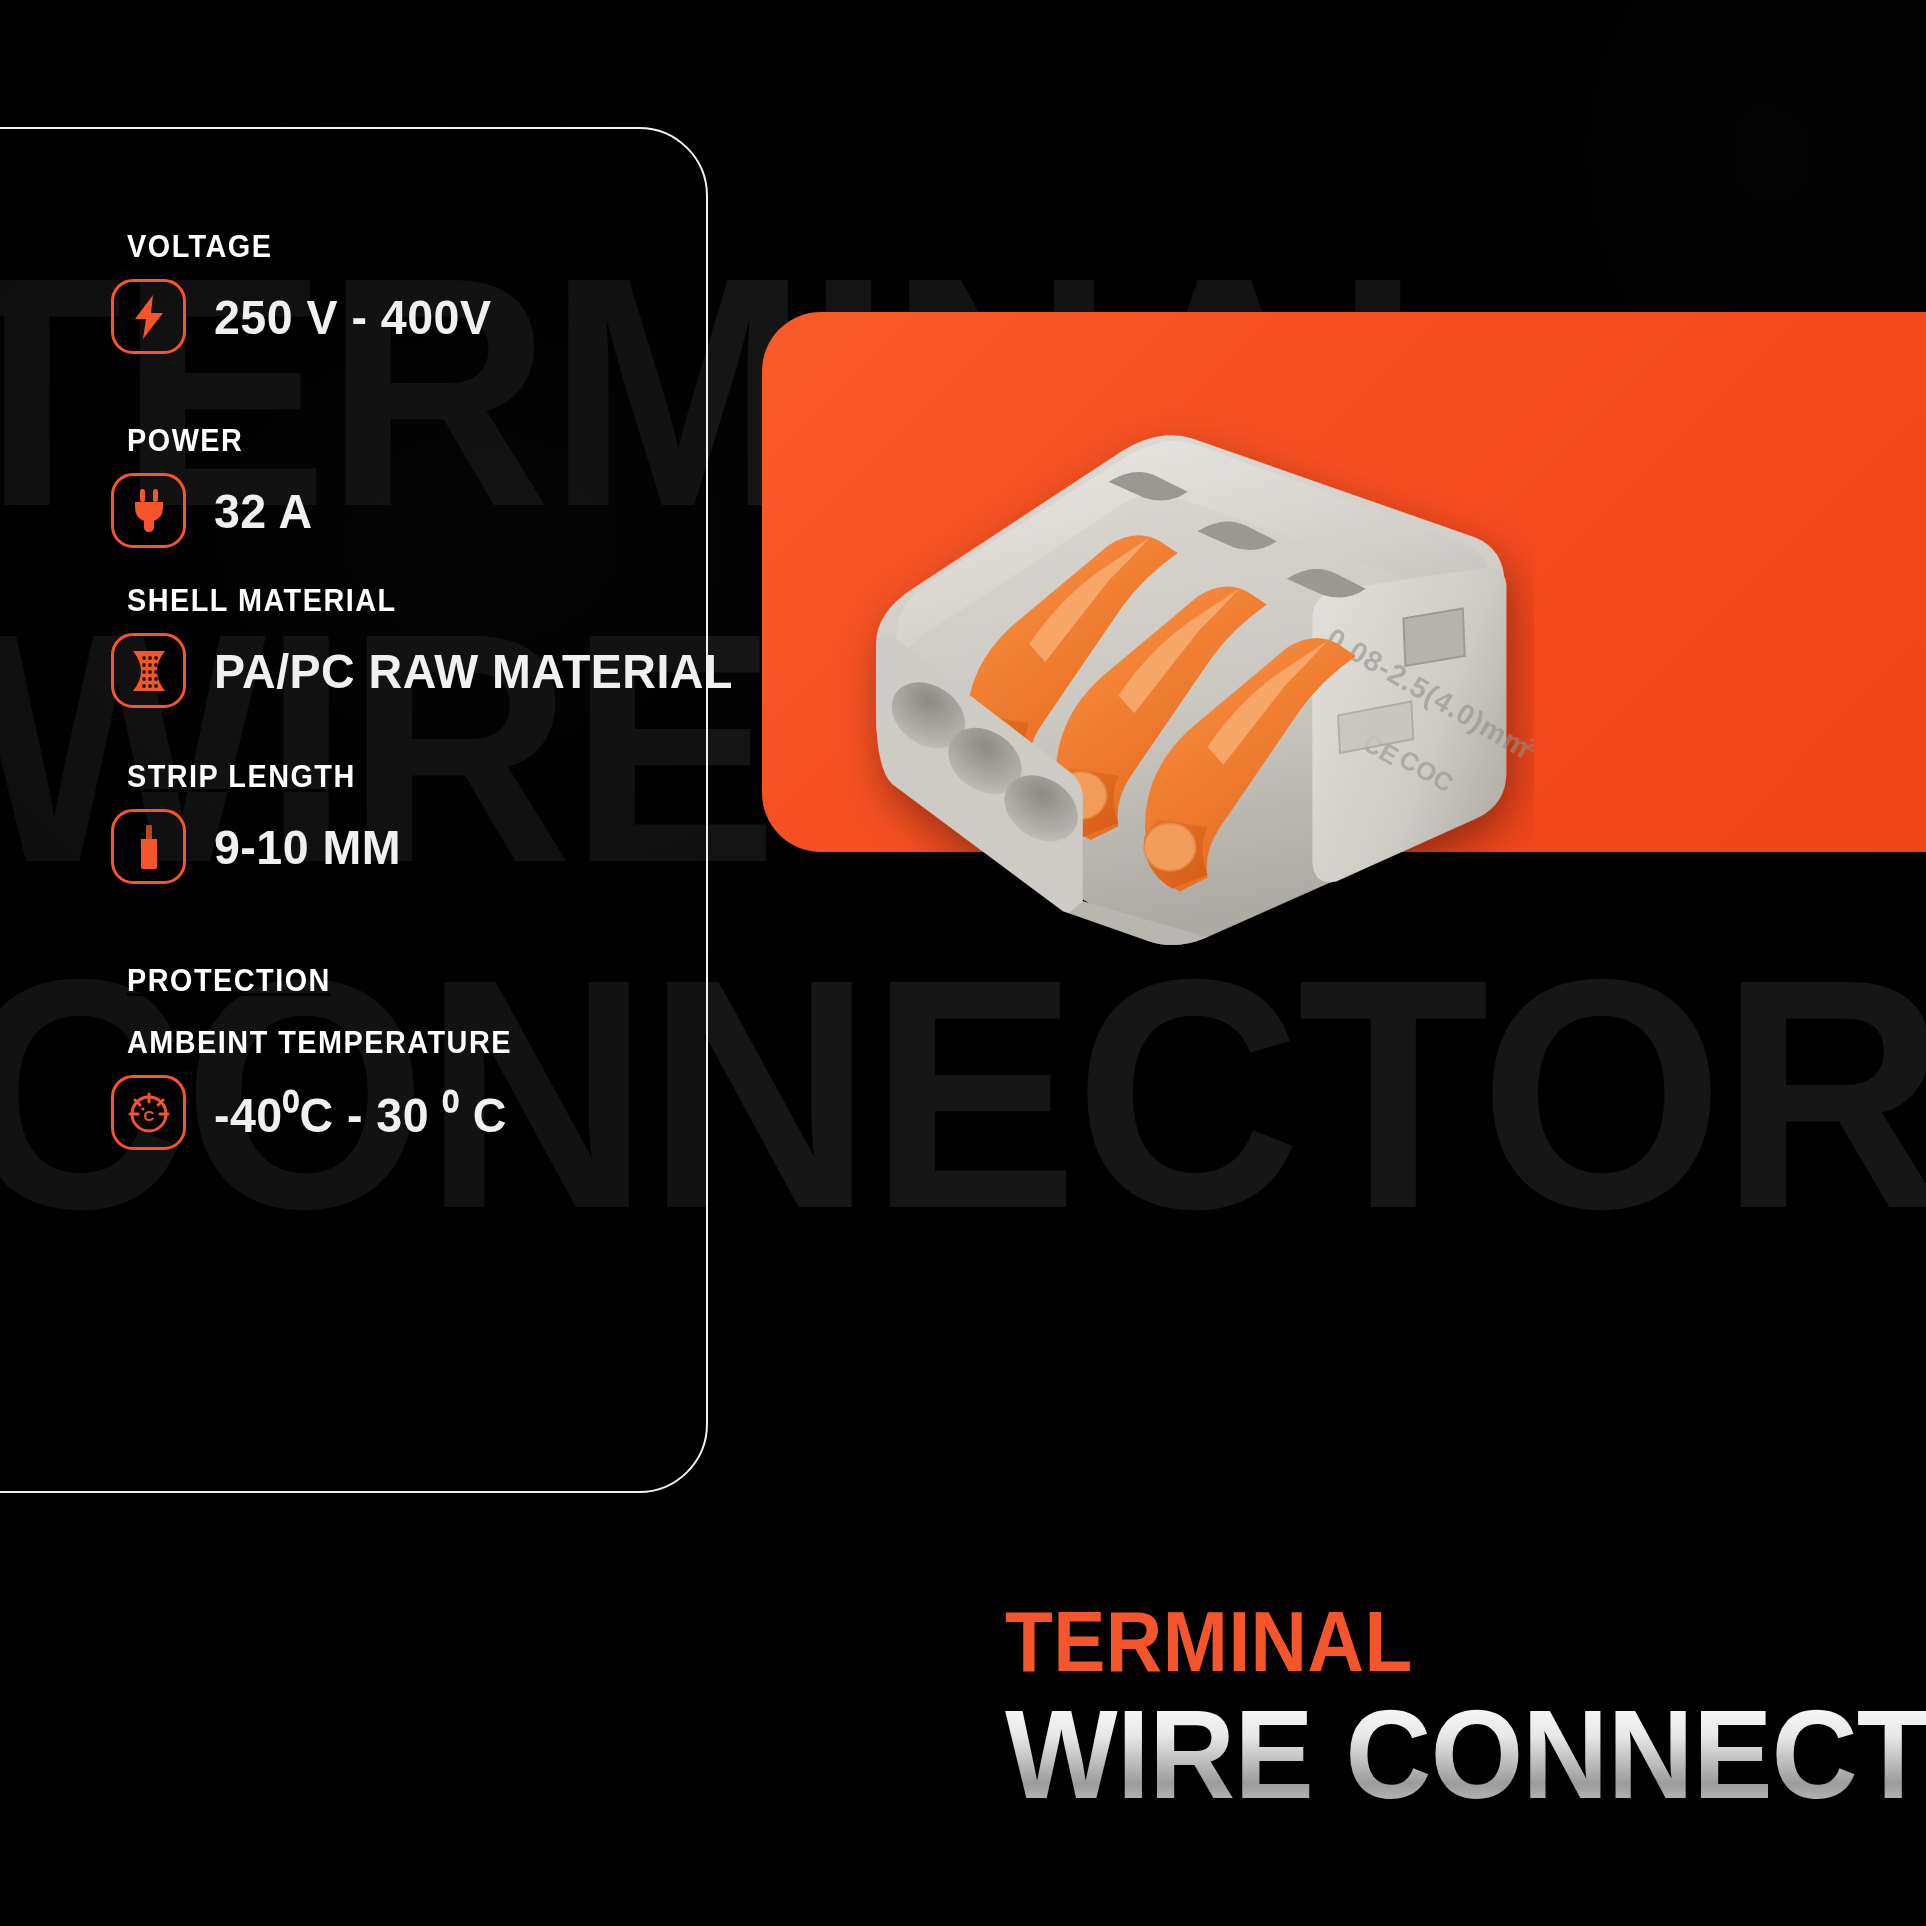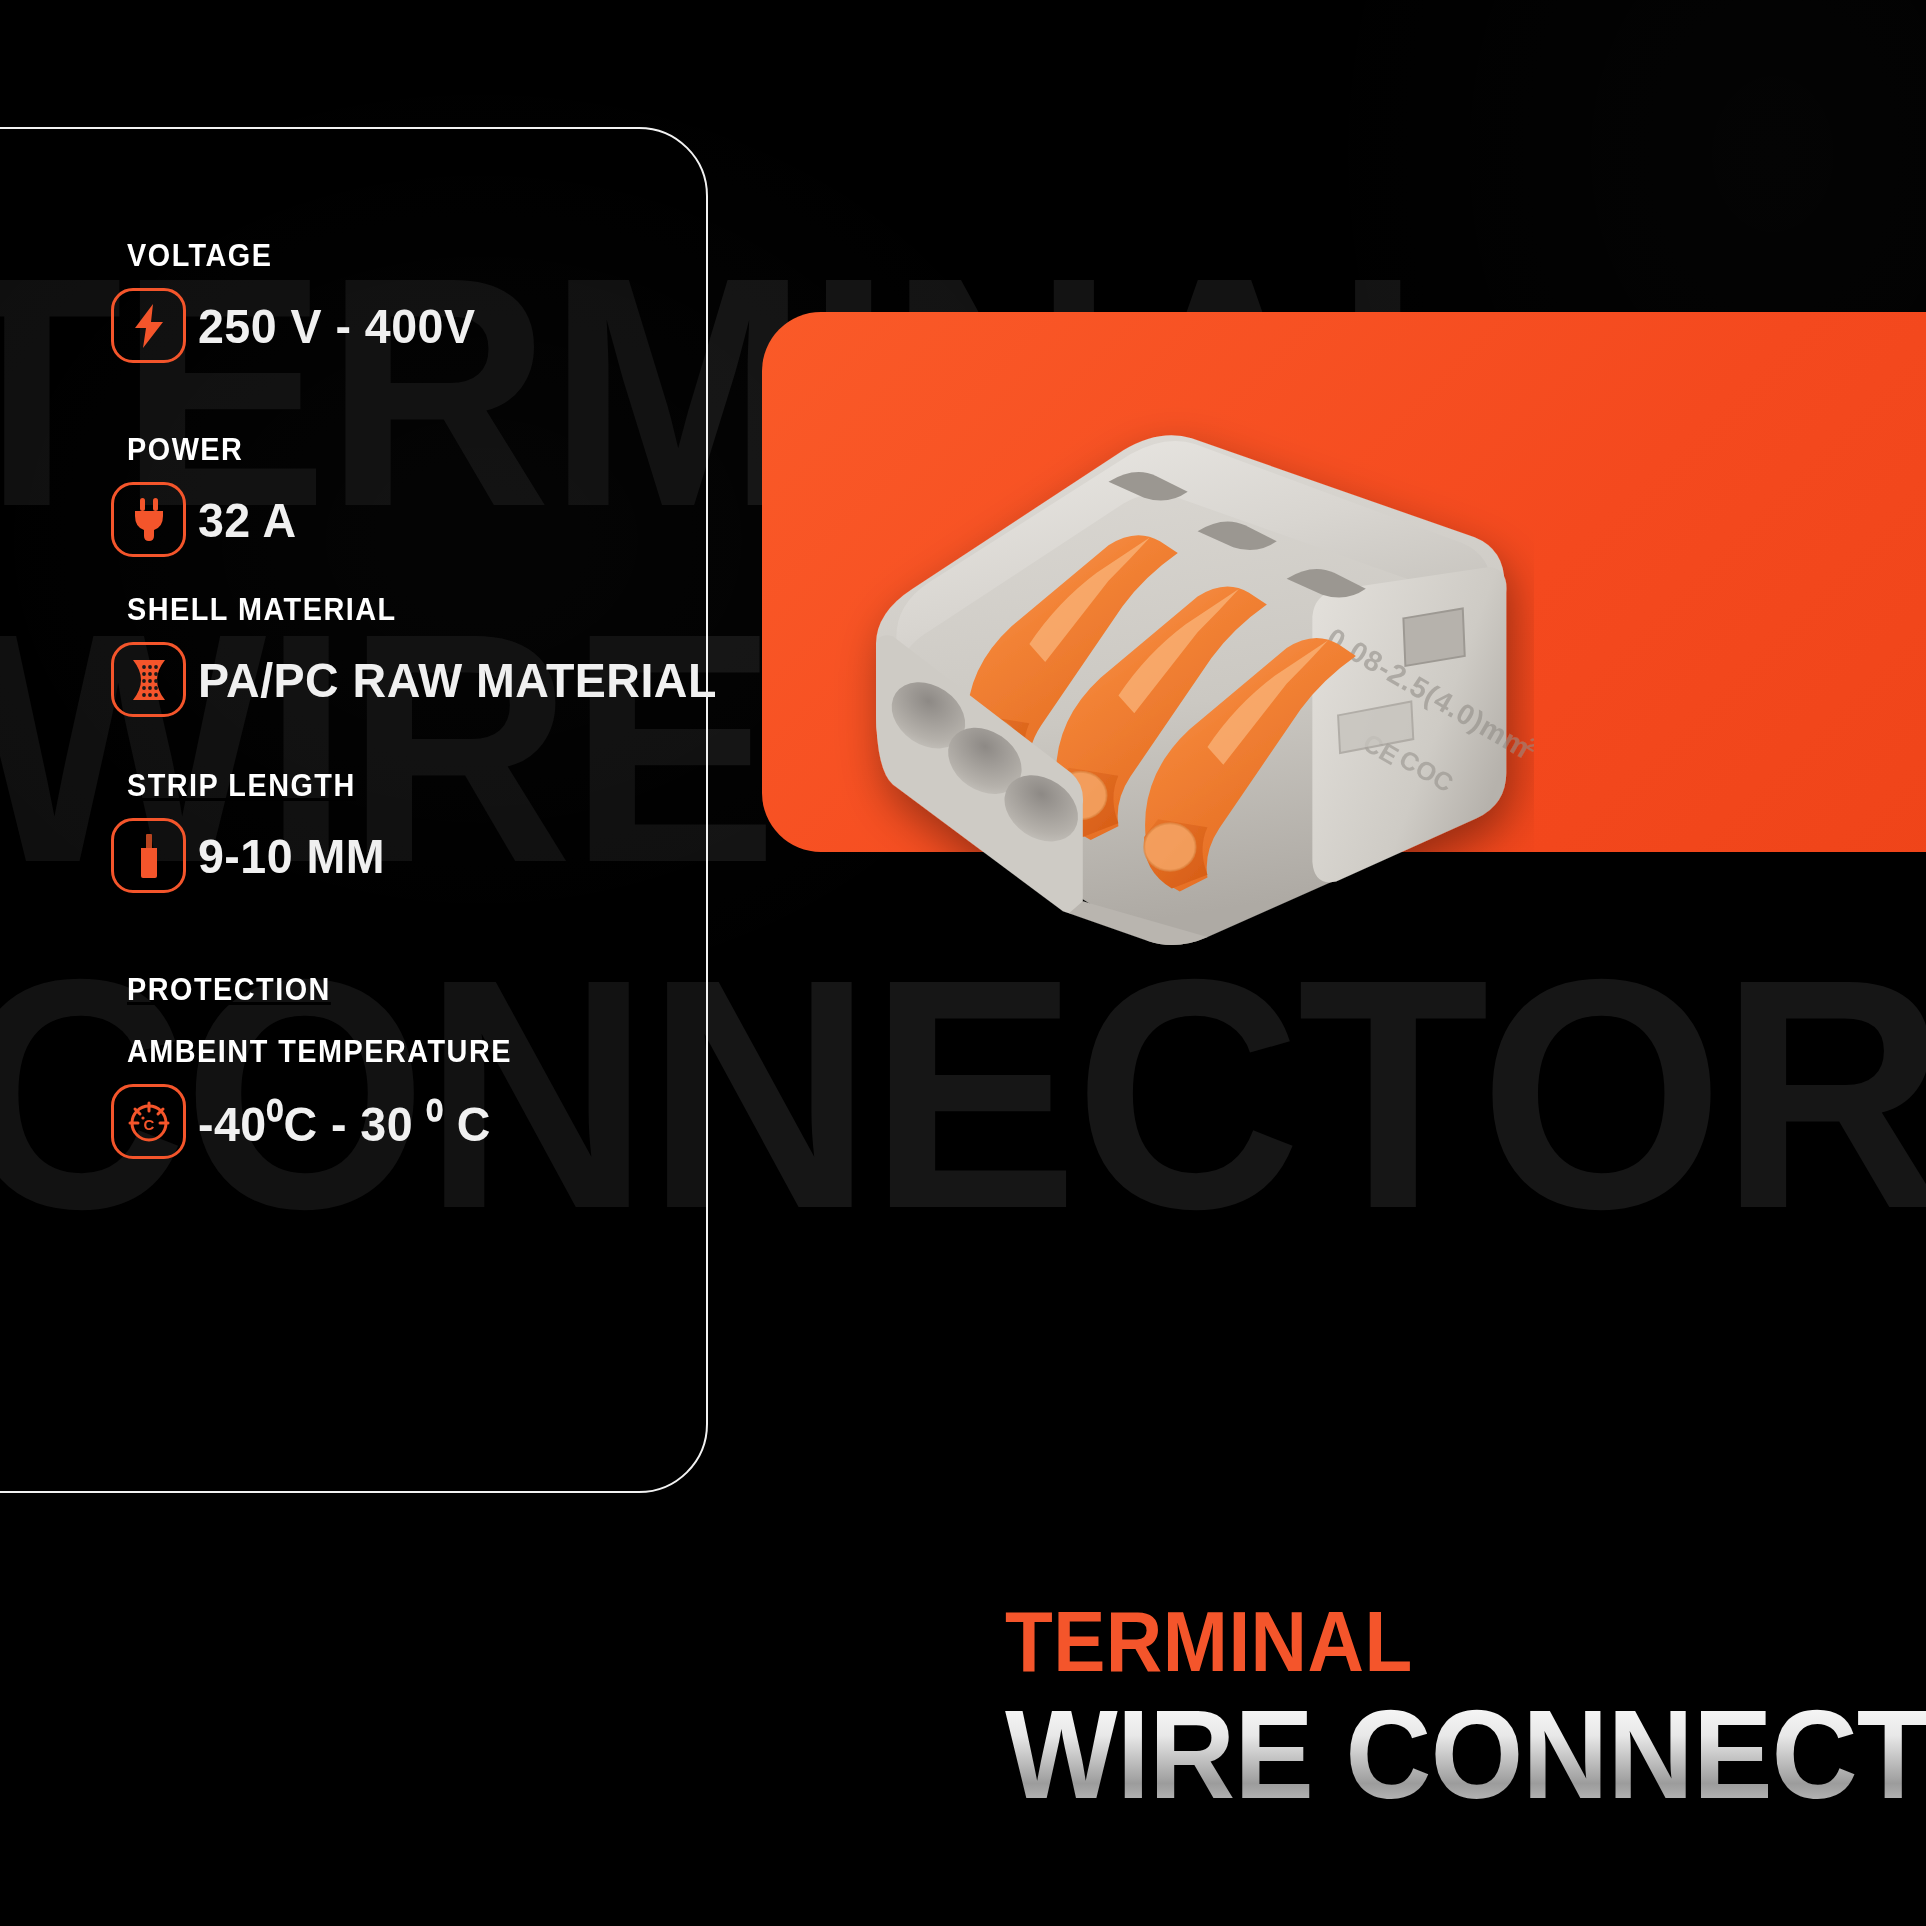--- a/index.html
+++ b/index.html
@@ -39,40 +39,40 @@
     position:absolute;
     left:-79px; top:127px;
     width:787px; height:1366px;
     border:2px solid #f2f2f2;
     border-radius:69px;
     z-index:3;
     background:rgba(0,0,0,0.18);
   }
 
   .spec-list {
-    position:absolute; left:111px; top:238px; z-index:4;
+    position:absolute; left:111px; top:229px; z-index:4;
     width:752px;
   }
 
   .spec-row { margin-bottom:26px; }
 
   .spec-label {
     color:#ffffff;
     font-weight:bold;
     font-size:31px;
     letter-spacing:1.6px;
     margin-left:16px;
     margin-bottom:14px;
     text-transform:uppercase;
     transform:scaleX(0.93);
     transform-origin:left center;
     white-space:nowrap;
   }
 
-  .spec-value-row { display:flex; align-items:center; gap:12px; }
+  .spec-value-row { display:flex; align-items:center; gap:28px; }
 
   .icon-badge {
     width:75px; height:75px; min-width:75px;
     border:3px solid #f4552b;
     border-radius:22px;
     display:flex; align-items:center; justify-content:center;
   }
   .icon-badge svg { display:block; }
 
   .spec-value {

